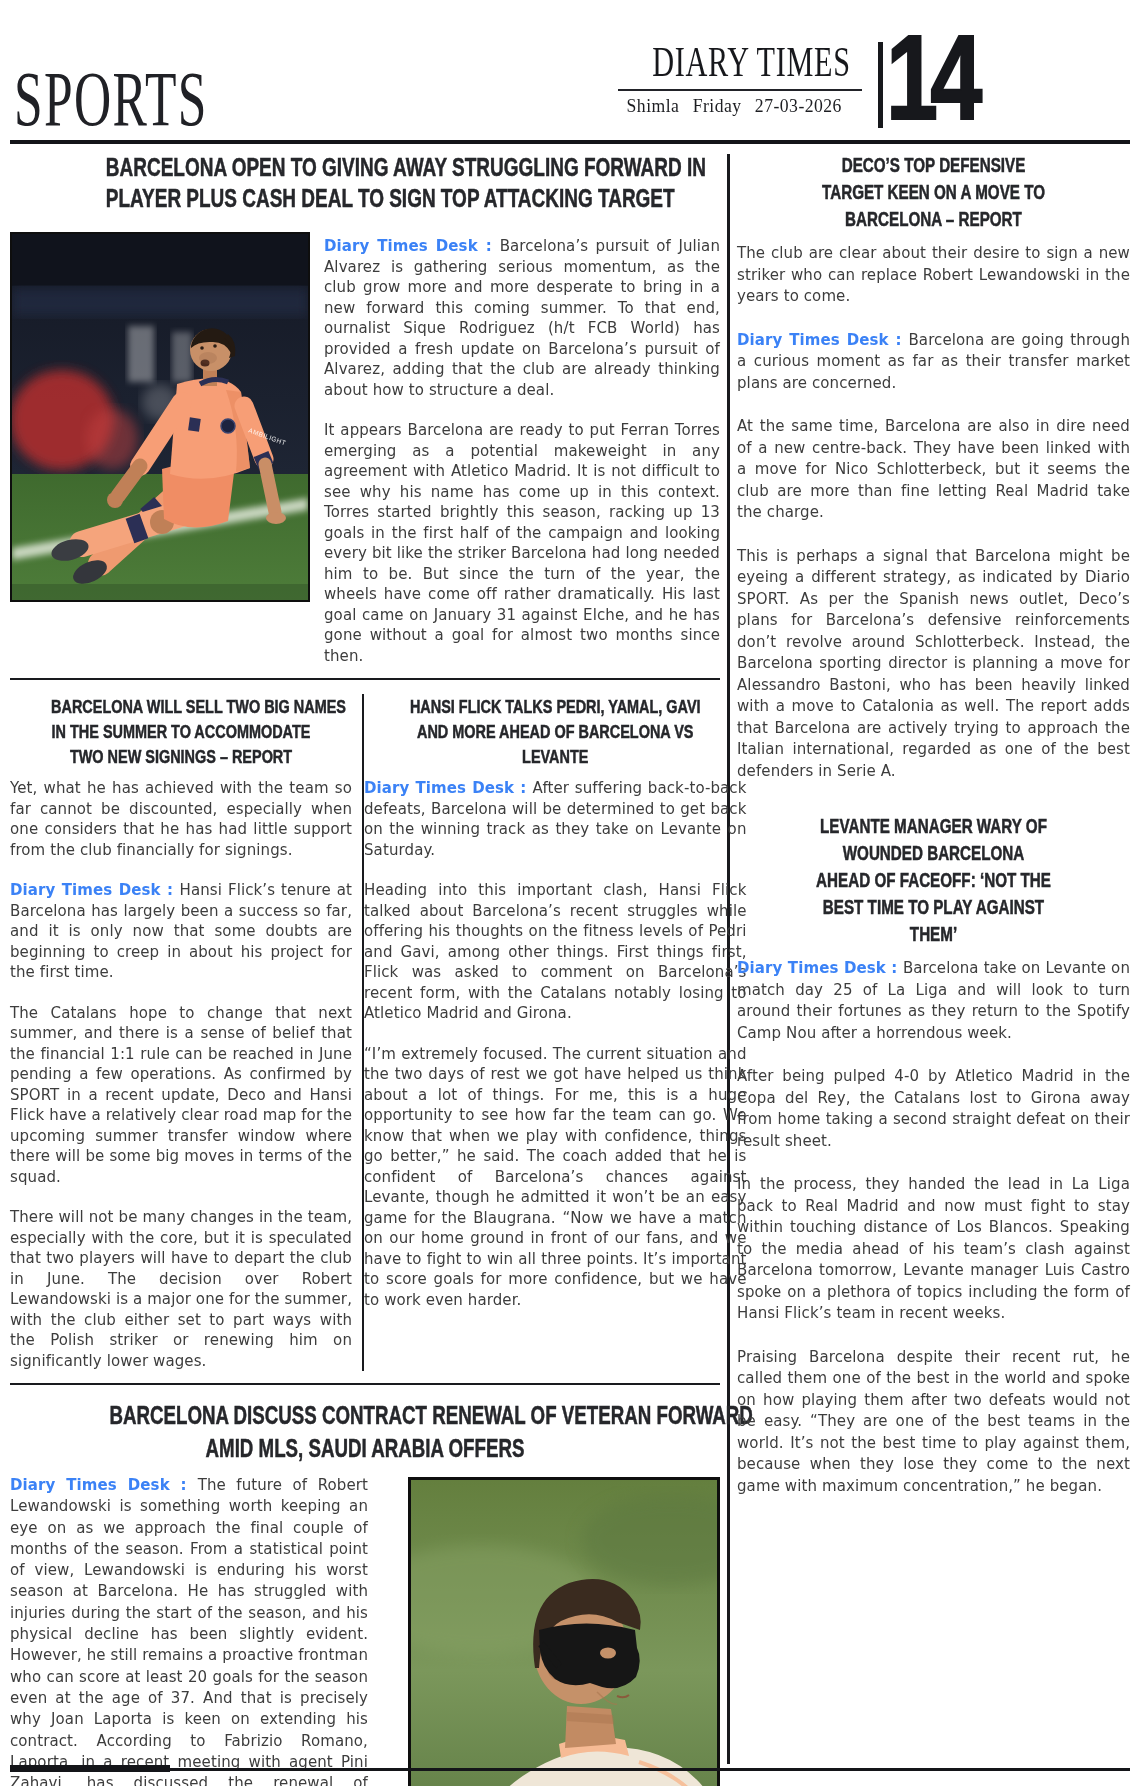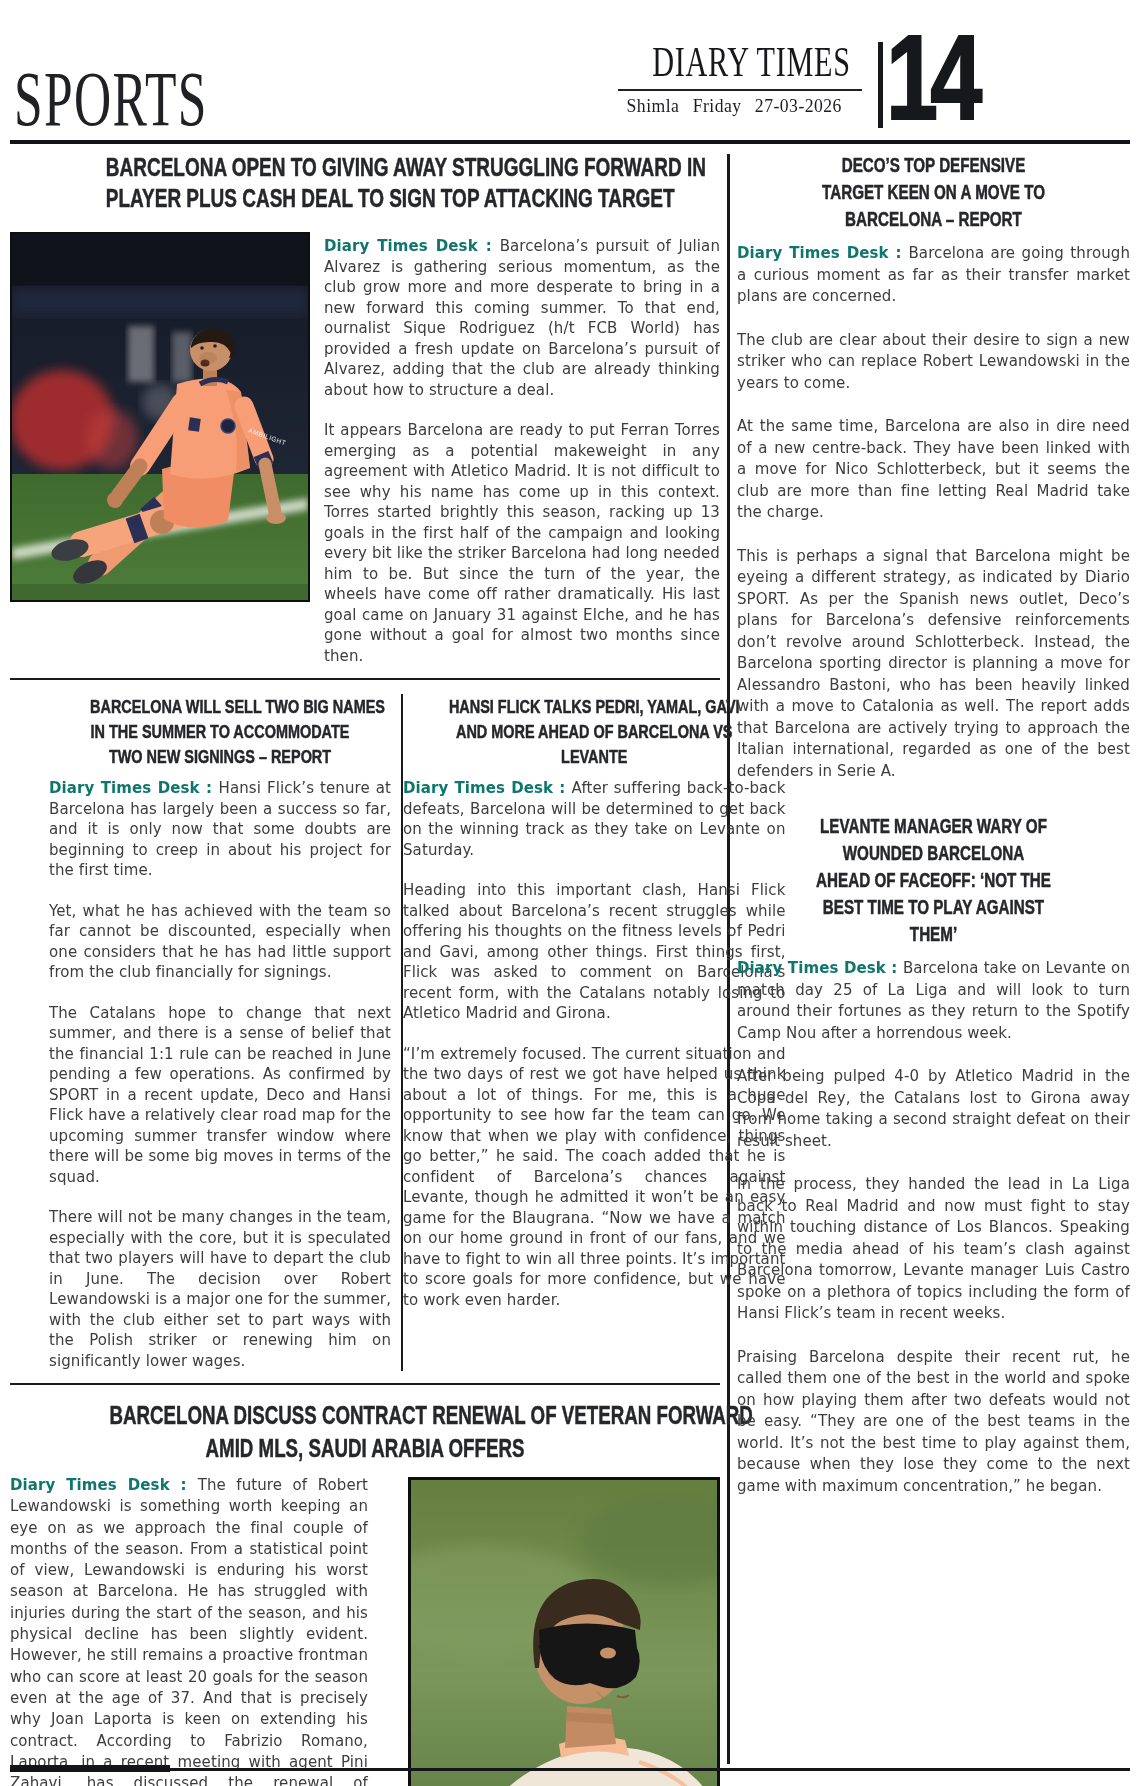--- a/index.html
+++ b/index.html
@@ -54,34 +54,34 @@
     transform-origin:center top;
   }
   .hl-main   .hl-line { font-size:26px; line-height:31px; transform:scaleX(0.73); }
   .hl-mid    .hl-line { font-size:19px; line-height:25px; transform:scaleX(0.76); }
   .hl-right  .hl-line { font-size:20px; line-height:27px; transform:scaleX(0.76); }
   .hl-bottom .hl-line { font-size:26px; line-height:33px; transform:scaleX(0.72); }
 
   
   .body-text p { margin:0 0 20px; text-align:justify; font-size:15px; line-height:20.5px; letter-spacing:0.1px; }
   .body-text p:last-child { margin-bottom:0; }
-  .desk { font-weight:700; color:#0f766e; }
+  .desk { font-weight:700; color:#3b82f6; }
   .col-right .body-text p { line-height:21.5px; margin-bottom:22px; }
 
   
   .main-body { display:flex; }
   .main-photo {
     flex:none; width:296px; height:366px; margin:8px 0 0 0;
     border:2px solid #0e0e0e; background:#141824;
   }
   .main-text { flex:1; margin-left:14px; padding-top:12px; }
 
   .rule { border:none; border-top:2.5px solid #191a1e; margin:12px 0 14px; }
 
-  .mid-row { display:flex; min-height:628px;margin-left:39px; }
+  .mid-row { display:flex; min-height:628px; }
   .mid-left  { width:352px; box-sizing:border-box; padding-right:10px; }
   .mid-right { flex:1; border-left:2.5px solid #191a1e; padding-left:0; }
   .mid-row .hl { margin-bottom:9px; }
 
   .bottom-body { display:flex; margin-top:4px; }
   .bottom-text { flex:none; width:358px; }
   .bottom-text p { line-height:21.3px; }
   .bottom-photo {
     flex:none; width:306px; height:424px; margin-left:40px; margin-top:2px;
     border:3px solid #0e0e0e; background:#66833f;
@@ -190,22 +190,22 @@
     <hr class="rule">
 
     <div class="mid-row">
       <section class="mid-left">
         <div class="hl hl-mid">
           <div class="hl-line">BARCELONA WILL SELL TWO BIG NAMES</div>
           <div class="hl-line">IN THE SUMMER TO ACCOMMODATE</div>
           <div class="hl-line">TWO NEW SIGNINGS – REPORT</div>
         </div>
         <div class="body-text">
+          <p><span>Yet, what he has achieved with the team so far cannot be discounted, especially when one considers that he has had little support from the club financially for signings.</span></p>
           <p><strong class="desk">Diary Times Desk : </strong><span>Hansi Flick’s tenure at Barcelona has largely been a success so far, and it is only now that some doubts are beginning to creep in about his project for the first time.</span></p>
-          <p><span>Yet, what he has achieved with the team so far cannot be discounted, especially when one considers that he has had little support from the club financially for signings.</span></p>
           <p><span>The Catalans hope to change that next summer, and there is a sense of belief that the financial 1:1 rule can be reached in June pending a few operations. As confirmed by SPORT in a recent update, Deco and Hansi Flick have a relatively clear road map for the upcoming summer transfer window where there will be some big moves in terms of the squad.</span></p>
           <p><span>There will not be many changes in the team, especially with the core, but it is speculated that two players will have to depart the club in June. The decision over Robert Lewandowski is a major one for the summer, with the club either set to part ways with the Polish striker or renewing him on significantly lower wages.</span></p>
         </div>
       </section>
       <section class="mid-right">
         <div class="hl hl-mid">
           <div class="hl-line">HANSI FLICK TALKS PEDRI, YAMAL, GAVI</div>
           <div class="hl-line">AND MORE AHEAD OF BARCELONA VS</div>
           <div class="hl-line">LEVANTE</div>
         </div>
@@ -280,22 +280,22 @@
   </div>
 
   <div class="col-right">
     <section>
       <div class="hl hl-right">
         <div class="hl-line">DECO’S TOP DEFENSIVE</div>
         <div class="hl-line">TARGET KEEN ON A MOVE TO</div>
         <div class="hl-line">BARCELONA – REPORT</div>
       </div>
       <div class="body-text">
+        <p><span>The club are clear about their desire to sign a new striker who can replace Robert Lewandowski in the years to come.</span></p>
         <p><strong class="desk">Diary Times Desk : </strong><span>Barcelona are going through a curious moment as far as their transfer market plans are concerned.</span></p>
-        <p><span>The club are clear about their desire to sign a new striker who can replace Robert Lewandowski in the years to come.</span></p>
         <p><span>At the same time, Barcelona are also in dire need of a new centre-back. They have been linked with a move for Nico Schlotterbeck, but it seems the club are more than fine letting Real Madrid take the charge.</span></p>
         <p><span>This is perhaps a signal that Barcelona might be eyeing a different strategy, as indicated by Diario SPORT. As per the Spanish news outlet, Deco’s plans for Barcelona’s defensive reinforcements don’t revolve around Schlotterbeck. Instead, the Barcelona sporting director is planning a move for Alessandro Bastoni, who has been heavily linked with a move to Catalonia as well. The report adds that Barcelona are actively trying to approach the Italian international, regarded as one of the best defenders in Serie A.</span></p>
       </div>
     </section>
 
     <section>
       <div class="hl hl-right hl-second">
         <div class="hl-line">LEVANTE MANAGER WARY OF</div>
         <div class="hl-line">WOUNDED BARCELONA</div>
         <div class="hl-line">AHEAD OF FACEOFF: ‘NOT THE</div>

